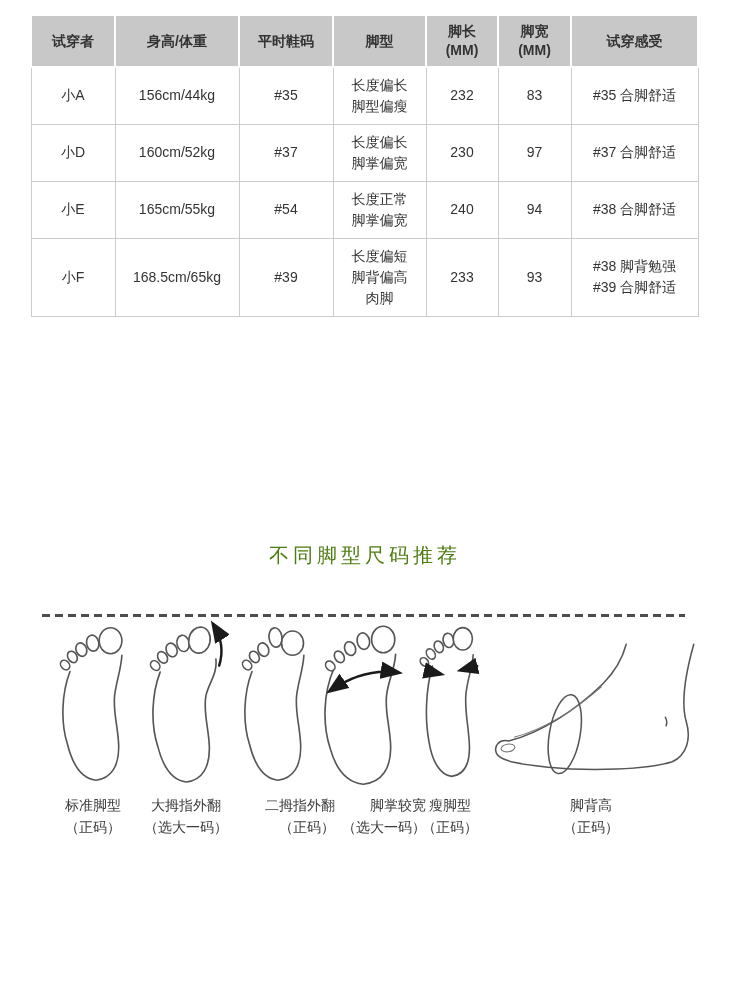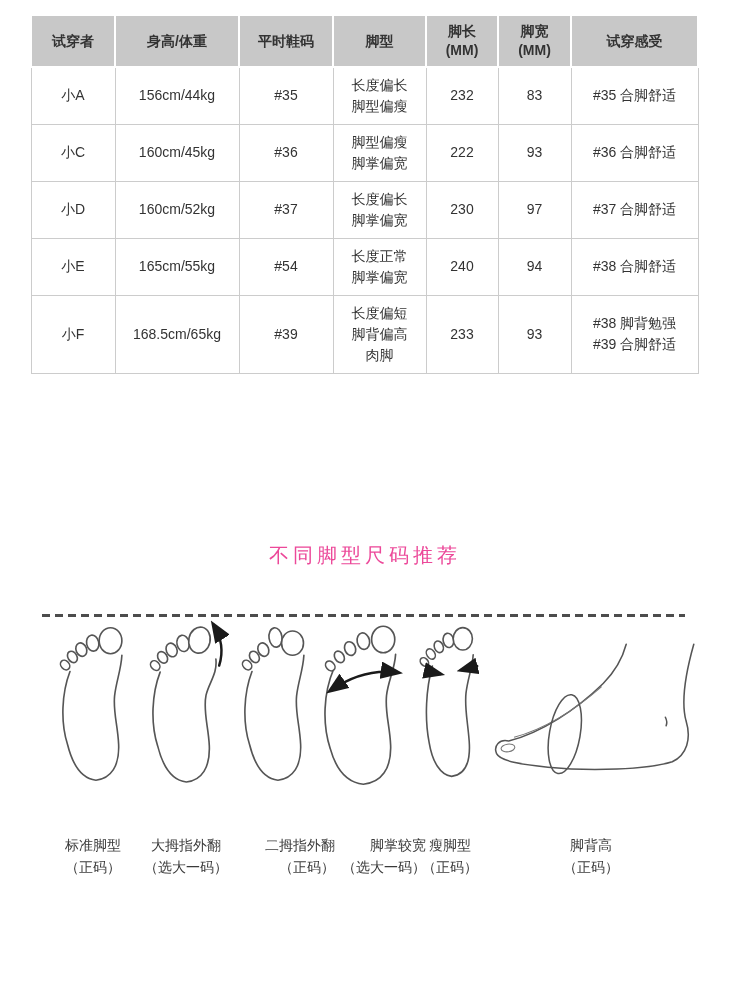--- a/index.html
+++ b/index.html
@@ -27,21 +27,21 @@
     font-size:14px; font-weight:400; color:#333333;
     text-align:center; vertical-align:middle;
     white-space:pre-line; line-height:1.5; padding:4px 2px;
   }
   table.fit-table tbody tr { height:57px; }
   table.fit-table tbody tr.tall { height:78px; }
 
   
   .section-title {
     position:absolute; top:542px; left:0; width:730px;
-    text-align:center; color:#ec4899; font-size:20px;
+    text-align:center; color:#4d7c0f; font-size:20px;
     font-weight:500; letter-spacing:4px;
   }
 
   
   .dash-line {
     position:absolute; top:614px; left:42px; width:643px; height:3px;
     background:repeating-linear-gradient(90deg,#4d4d4d 0 8px,transparent 8px 13px);
   }
 
   
@@ -56,21 +56,21 @@
 
   .sketch { stroke:#555555; stroke-width:2; fill:none; stroke-linecap:round; }
   .sketch-fill { stroke:#555555; stroke-width:2; fill:#ffffff; stroke-linecap:round; }
   .thin { stroke:#777777; stroke-width:1.4; fill:none; }
   .arrow { stroke:#1a1a1a; stroke-width:3; fill:none; stroke-linecap:round; }
 
   
   .foot-label {
     position:absolute; top:794px; width:120px;
     text-align:center; font-size:14px; color:#3a3a3a;
-    line-height:22px; font-weight:500;margin-top:40px;
+    line-height:22px; font-weight:500;
   }
   .lab1 { left:33px; } .lab2 { left:126px; } .lab3 { left:215px;text-align:right; }
   .lab4 { left:306px;text-align:right; } .lab5 { left:390px; } .lab6 { left:531px; }
 </style>
 </head>
 <body>
 
 <div class="page">
 
   <table class="fit-table">
@@ -101,30 +101,20 @@
         <td>小A</td>
         <td>156cm/44kg</td>
         <td>#35</td>
         <td>长度偏长
 脚型偏瘦</td>
         <td>232</td>
         <td>83</td>
         <td>#35 合脚舒适</td>
       </tr>
       <tr>
-        <td>小C</td>
-        <td>160cm/45kg</td>
-        <td>#36</td>
-        <td>脚型偏瘦
-脚掌偏宽</td>
-        <td>222</td>
-        <td>93</td>
-        <td>#36 合脚舒适</td>
-      </tr>
-      <tr>
         <td>小D</td>
         <td>160cm/52kg</td>
         <td>#37</td>
         <td>长度偏长
 脚掌偏宽</td>
         <td>230</td>
         <td>97</td>
         <td>#37 合脚舒适</td>
       </tr>
       <tr>

